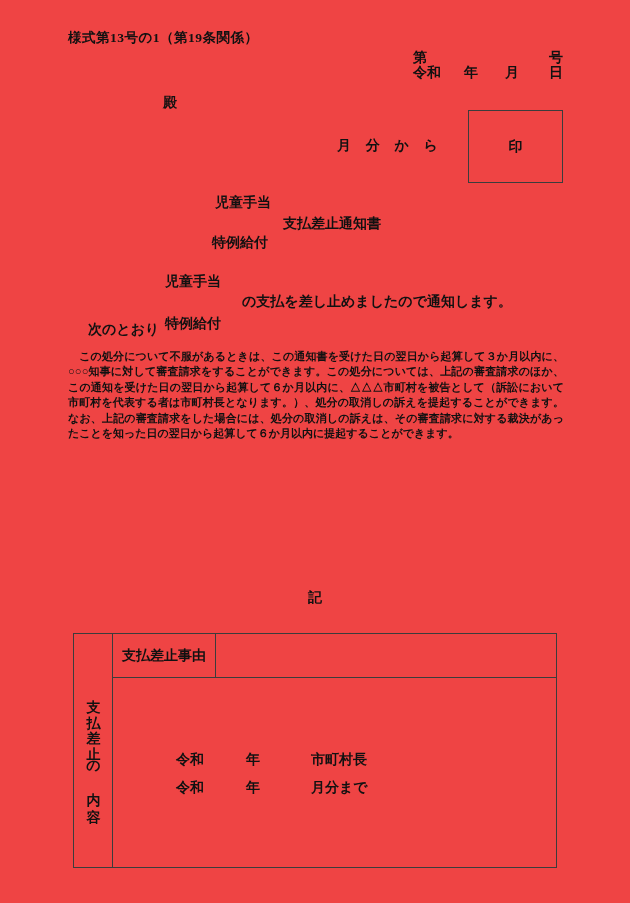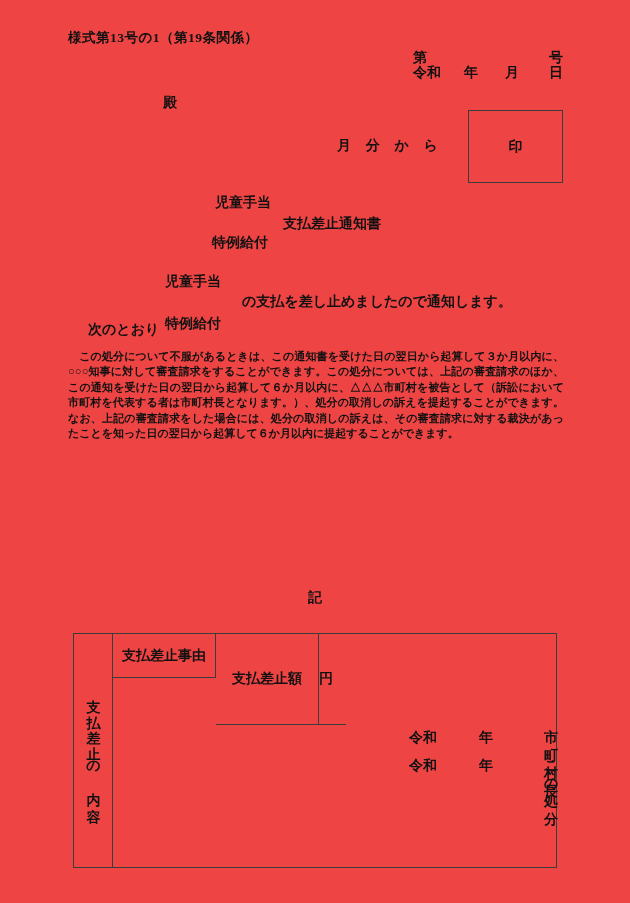--- a/index.html
+++ b/index.html
@@ -67,21 +67,21 @@
   .side-cell {
     width:39px; border-right:1px solid #3c3c3c;
     display:flex; align-items:center; justify-content:center;
   }
   .vtext {
     writing-mode:vertical-rl;
     text-orientation:upright;
     letter-spacing:1.1em;
     font-size:14px;
   }
-  .rows { flex:1; display:flex; }
+  .rows { flex:1; display:flex; flex-direction:column; }
   .trow { display:flex; border-bottom:1px solid #3c3c3c; }
   .trow:last-child { border-bottom:none; }
   .trow-reason { height:44px; }
   .trow-amount { height:91px; }
   .trow-period { flex:1; }
   .label-cell {
     width:103px; border-right:1px solid #3c3c3c;
     display:flex; align-items:center; justify-content:center;
     font-size:14px;
   }
@@ -141,40 +141,32 @@
 
       <div class="trow trow-reason">
         <div class="label-cell">
           <span>支払差止事由</span>
         </div>
         <div class="value-cell">
           <span></span>
         </div>
       </div>
 
-      <div class="trow trow-amount">
-        <div class="label-cell">
-          <span>支払差止額</span>
-        </div>
-        <div class="value-cell value-amount fs14">
-          <span>円</span>
-        </div>
-      </div>
 
       <div class="trow trow-period">
         <div class="value-cell value-period fs14">
           <div class="period-line">
             <span class="p-era">令和</span>
             <span class="p-year">年</span>
             <span class="p-month">市町村長</span>
           </div>
           <div class="period-line">
             <span class="p-era">令和</span>
             <span class="p-year">年</span>
-            <span class="p-month">この処分</span>
+            <span class="p-month">月分まで</span>
           </div>
         </div>
       </div>
 
     </div>
   </div>
 
 </div>
 
 </body></html>

